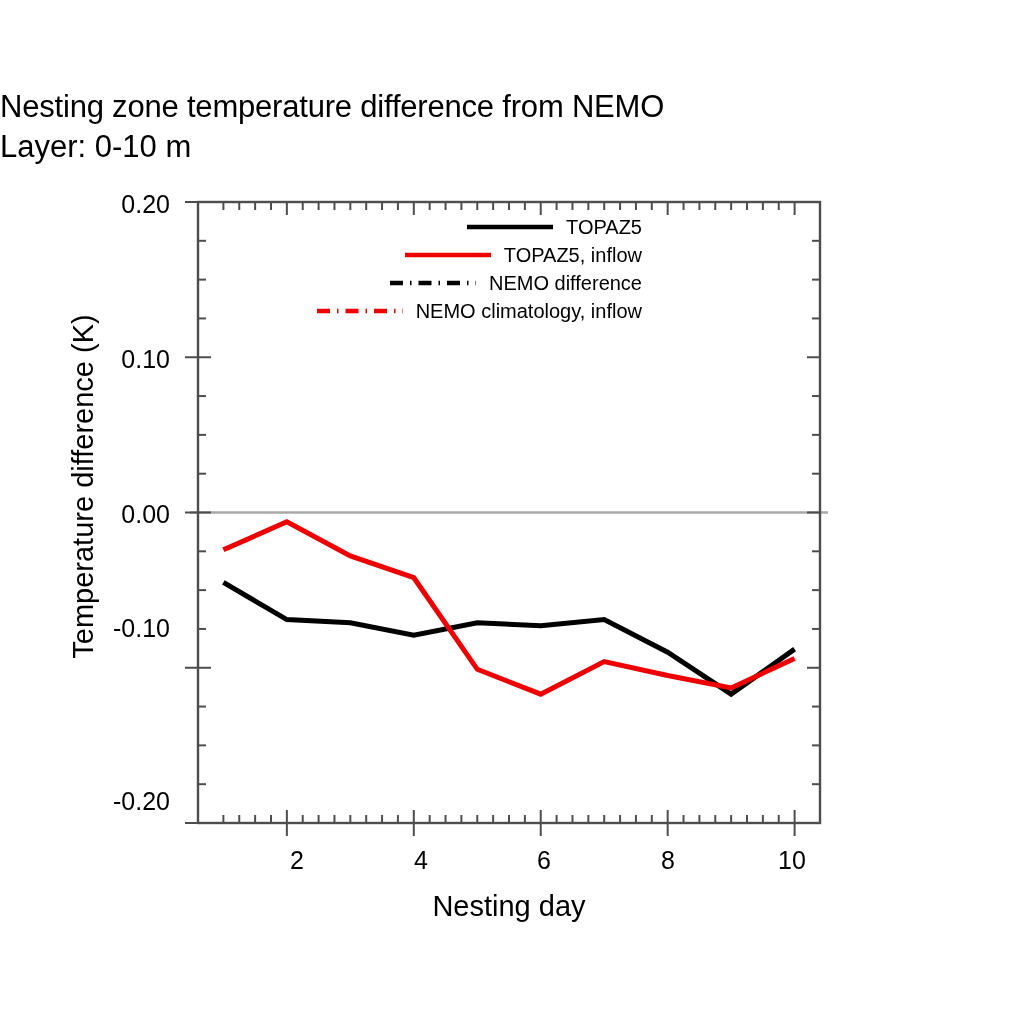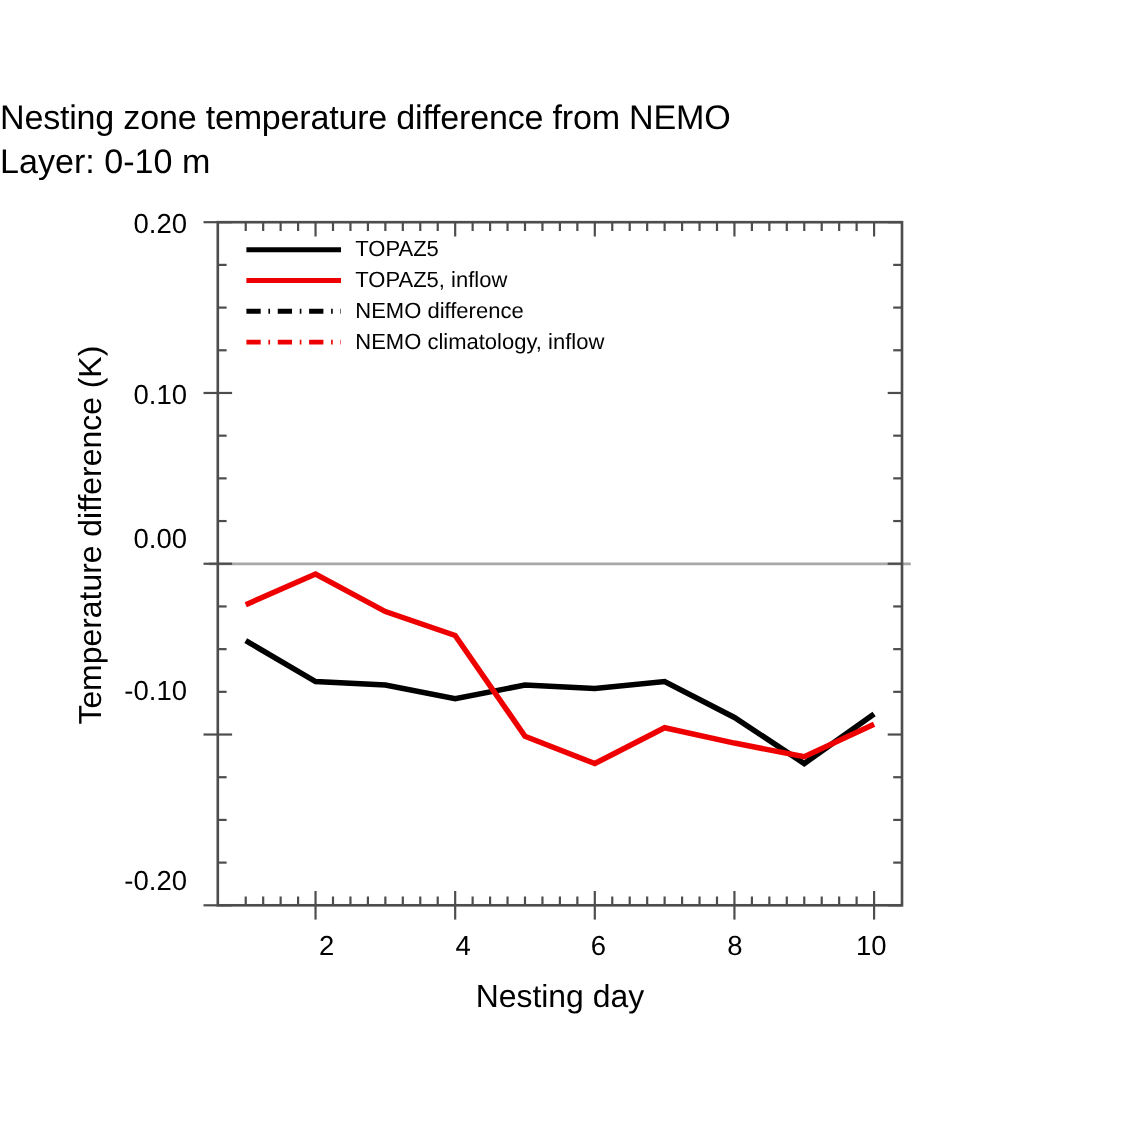--- a/index.html
+++ b/index.html
@@ -68,20 +68,21 @@
   .legend-box {
     position: absolute;
     left: 222px;
     top: 213px;
     width: 420px;
   }
   .legend-row {
     display: flex;
     align-items: center;
     height: 28px;
+    justify-content: flex-end;
   }
   .legend-swatch {
     width: 90px;
     height: 20px;
     flex: none;
     margin-right: 11px;
   }
   .legend-label {
     font-size: 20px;
     white-space: nowrap;
@@ -108,21 +109,21 @@
   <div class="title-block">
     <div class="title-main">Nesting zone temperature difference from NEMO</div>
     <div class="title-sub">Layer: 0-10 m</div>
   </div>
 
   <div class="ylabel">Temperature difference (K)</div>
   <div class="xlabel">Nesting day</div>
 
   <div class="tick-label-y" style="left:0px; top:190px; width:170px;">0.20</div>
   <div class="tick-label-y" style="left:0px; top:345px; width:170px;">0.10</div>
-  <div class="tick-label-y" style="left:0px; top:476px; width:170px;">0.00</div>
+  <div class="tick-label-y" style="left:0px; top:500px; width:170px;">0.00</div>
   <div class="tick-label-y" style="left:0px; top:614px; width:170px;">-0.10</div>
   <div class="tick-label-y" style="left:0px; top:787px; width:170px;">-0.20</div>
 
   <div class="tick-label-x" style="left:257px; top:846px; width:80px;">2</div>
   <div class="tick-label-x" style="left:381px; top:846px; width:80px;">4</div>
   <div class="tick-label-x" style="left:504px; top:846px; width:80px;">6</div>
   <div class="tick-label-x" style="left:628px; top:846px; width:80px;">8</div>
   <div class="tick-label-x" style="left:752px; top:846px; width:80px;">10</div>
 
   <svg class="plot-svg" width="1024" height="1024">

